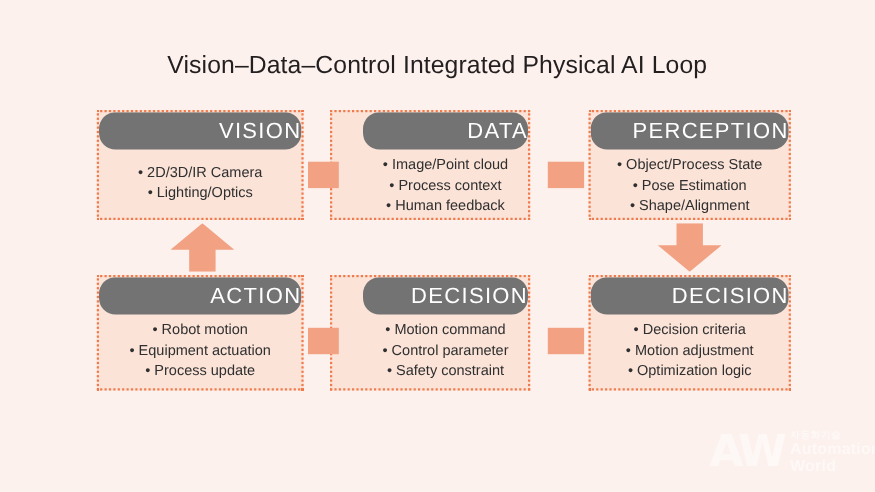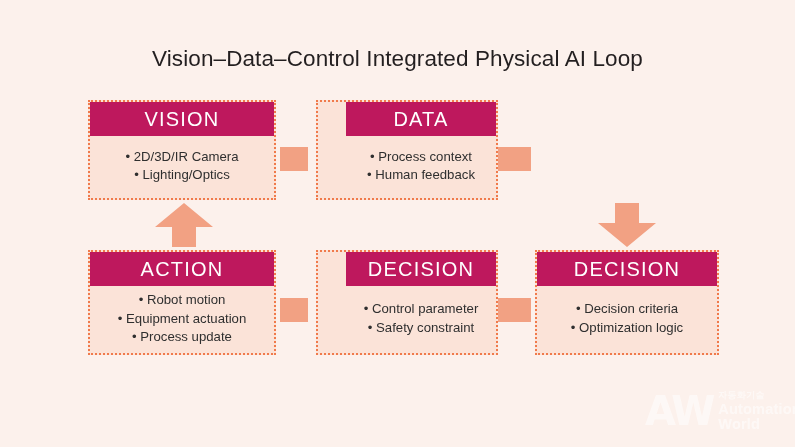--- a/index.html
+++ b/index.html
@@ -32,49 +32,50 @@
   
   .node {
     position:absolute;
     border:2px dotted #f07a4b;
     background:#fbe3d8;
     display:flex;
     flex-direction:column;
     overflow:hidden;
   }
   .node-header {
-    background:#be185d;
+    background:#737373;
     color:#ffffff;
     font-size:20px;
     font-weight:400;
     letter-spacing:1.2px;
-    text-align:center;
+    text-align:right;
     line-height:34px;
     height:34px;
     flex:0 0 34px;
+    border-radius:15px;
   }
   .node-body {
     flex:1 1 auto;
     display:flex;
     flex-direction:column;
     align-items:center;
     justify-content:center;
     padding:5px 4px 7px;
   }
   .node-item {
     font-size:13.2px;
     color:#2f2f2f;
     line-height:18.5px;
     text-align:center;
     white-space:nowrap;
   }
 
   
   .col1 { left:88px;  width:188px; }
-  .col2 { left:316px; width:182px;padding-left:28px; }
+  .col2 { left:300px; width:182px;padding-left:28px; }
   .col3 { left:535px; width:184px; }
   .row1 { top:100px;  height:100px; }
   .row2 { top:250px;  height:105px; }
 
   
   .connector-rect {
     position:absolute;
     background:#f2a183;
   }
   .c-top-1  { left:280px; top:147px; width:28px;  height:24px; }
@@ -135,47 +136,58 @@
     <div class="node-header">VISION</div>
     <div class="node-body">
       <div class="node-item">• 2D/3D/IR Camera</div>
       <div class="node-item">• Lighting/Optics</div>
     </div>
   </div>
 
   <div class="node col2 row1">
     <div class="node-header">DATA</div>
     <div class="node-body">
+      <div class="node-item">• Image/Point cloud</div>
       <div class="node-item">• Process context</div>
       <div class="node-item">• Human feedback</div>
     </div>
   </div>
 
+  <div class="node col3 row1">
+    <div class="node-header">PERCEPTION</div>
+    <div class="node-body">
+      <div class="node-item">• Object/Process State</div>
+      <div class="node-item">• Pose Estimation</div>
+      <div class="node-item">• Shape/Alignment</div>
+    </div>
+  </div>
 
   <div class="node col1 row2">
     <div class="node-header">ACTION</div>
     <div class="node-body">
       <div class="node-item">• Robot motion</div>
       <div class="node-item">• Equipment actuation</div>
       <div class="node-item">• Process update</div>
     </div>
   </div>
 
   <div class="node col2 row2">
     <div class="node-header">DECISION</div>
     <div class="node-body">
+      <div class="node-item">• Motion command</div>
       <div class="node-item">• Control parameter</div>
       <div class="node-item">• Safety constraint</div>
     </div>
   </div>
 
   <div class="node col3 row2">
     <div class="node-header">DECISION</div>
     <div class="node-body">
       <div class="node-item">• Decision criteria</div>
+      <div class="node-item">• Motion adjustment</div>
       <div class="node-item">• Optimization logic</div>
     </div>
   </div>
 
   <div class="connector-rect c-top-1"></div>
   <div class="connector-rect c-top-2"></div>
   <div class="connector-rect c-bot-1"></div>
   <div class="connector-rect c-bot-2"></div>
 
   <div class="arrow arrow-down">

